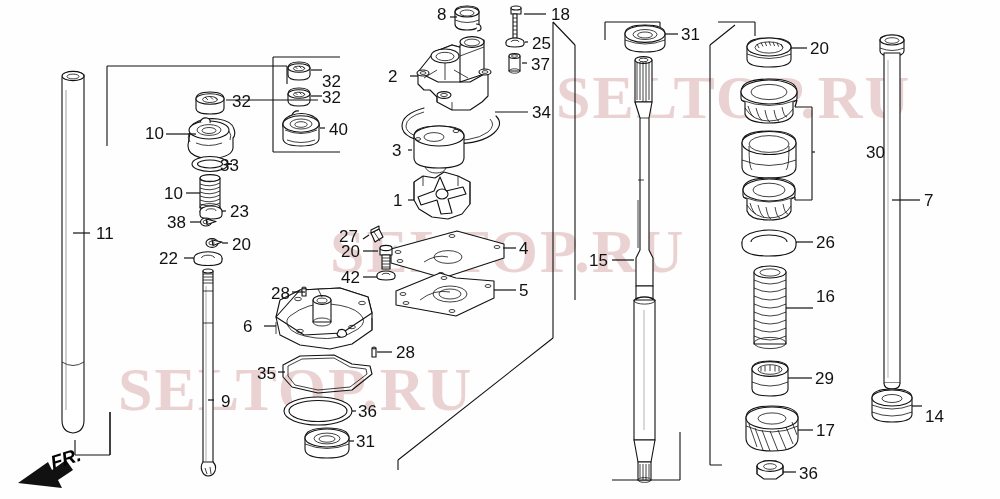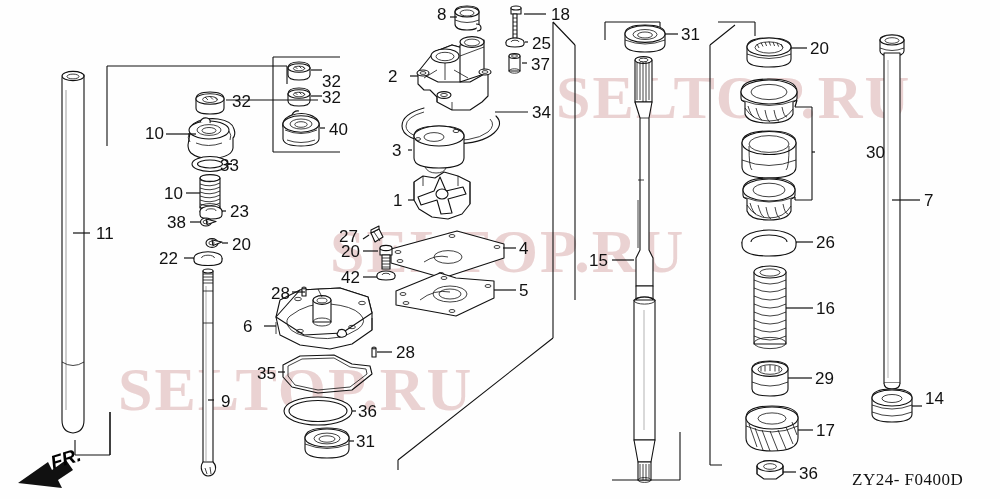--- a/index.html
+++ b/index.html
@@ -588,31 +588,30 @@
   <div class="num" style="left:681px;top:26px">31</div>
   <div class="num" style="left:816px;top:234px">26</div>
   <div class="num" style="left:232px;top:236px">20</div>
   <div class="num" style="left:519px;top:240px">4</div>
   <div class="num" style="left:339px;top:228px">27</div>
   <div class="num" style="left:589px;top:252px">15</div>
   <div class="num" style="left:341px;top:243px">20</div>
   <div class="num" style="left:159px;top:250px">22</div>
   <div class="num" style="left:341px;top:269px">42</div>
   <div class="num" style="left:519px;top:282px">5</div>
-  <div class="num" style="left:816px;top:300px">16</div>
+  <div class="num" style="left:816px;top:288px">16</div>
   <div class="num" style="left:271px;top:285px">28</div>
   <div class="num" style="left:243px;top:318px">6</div>
   <div class="num" style="left:396px;top:344px">28</div>
   <div class="num" style="left:257px;top:365px">35</div>
   <div class="num" style="left:815px;top:370px">29</div>
   <div class="num" style="left:221px;top:393px">9</div>
   <div class="num" style="left:358px;top:403px">36</div>
-  <div class="num" style="left:925px;top:390px">14</div>
+  <div class="num" style="left:925px;top:408px">14</div>
   <div class="num" style="left:816px;top:422px">17</div>
   <div class="num" style="left:356px;top:433px">31</div>
   <div class="num" style="left:799px;top:465px">36</div>
   <div class="num" style="left:96px;top:225px">11</div>
 
   <div class="fr">FR.</div>
 
-  <div class="partno">ZY24- F0400D</div>
 
 </div>
 
 </body></html>

